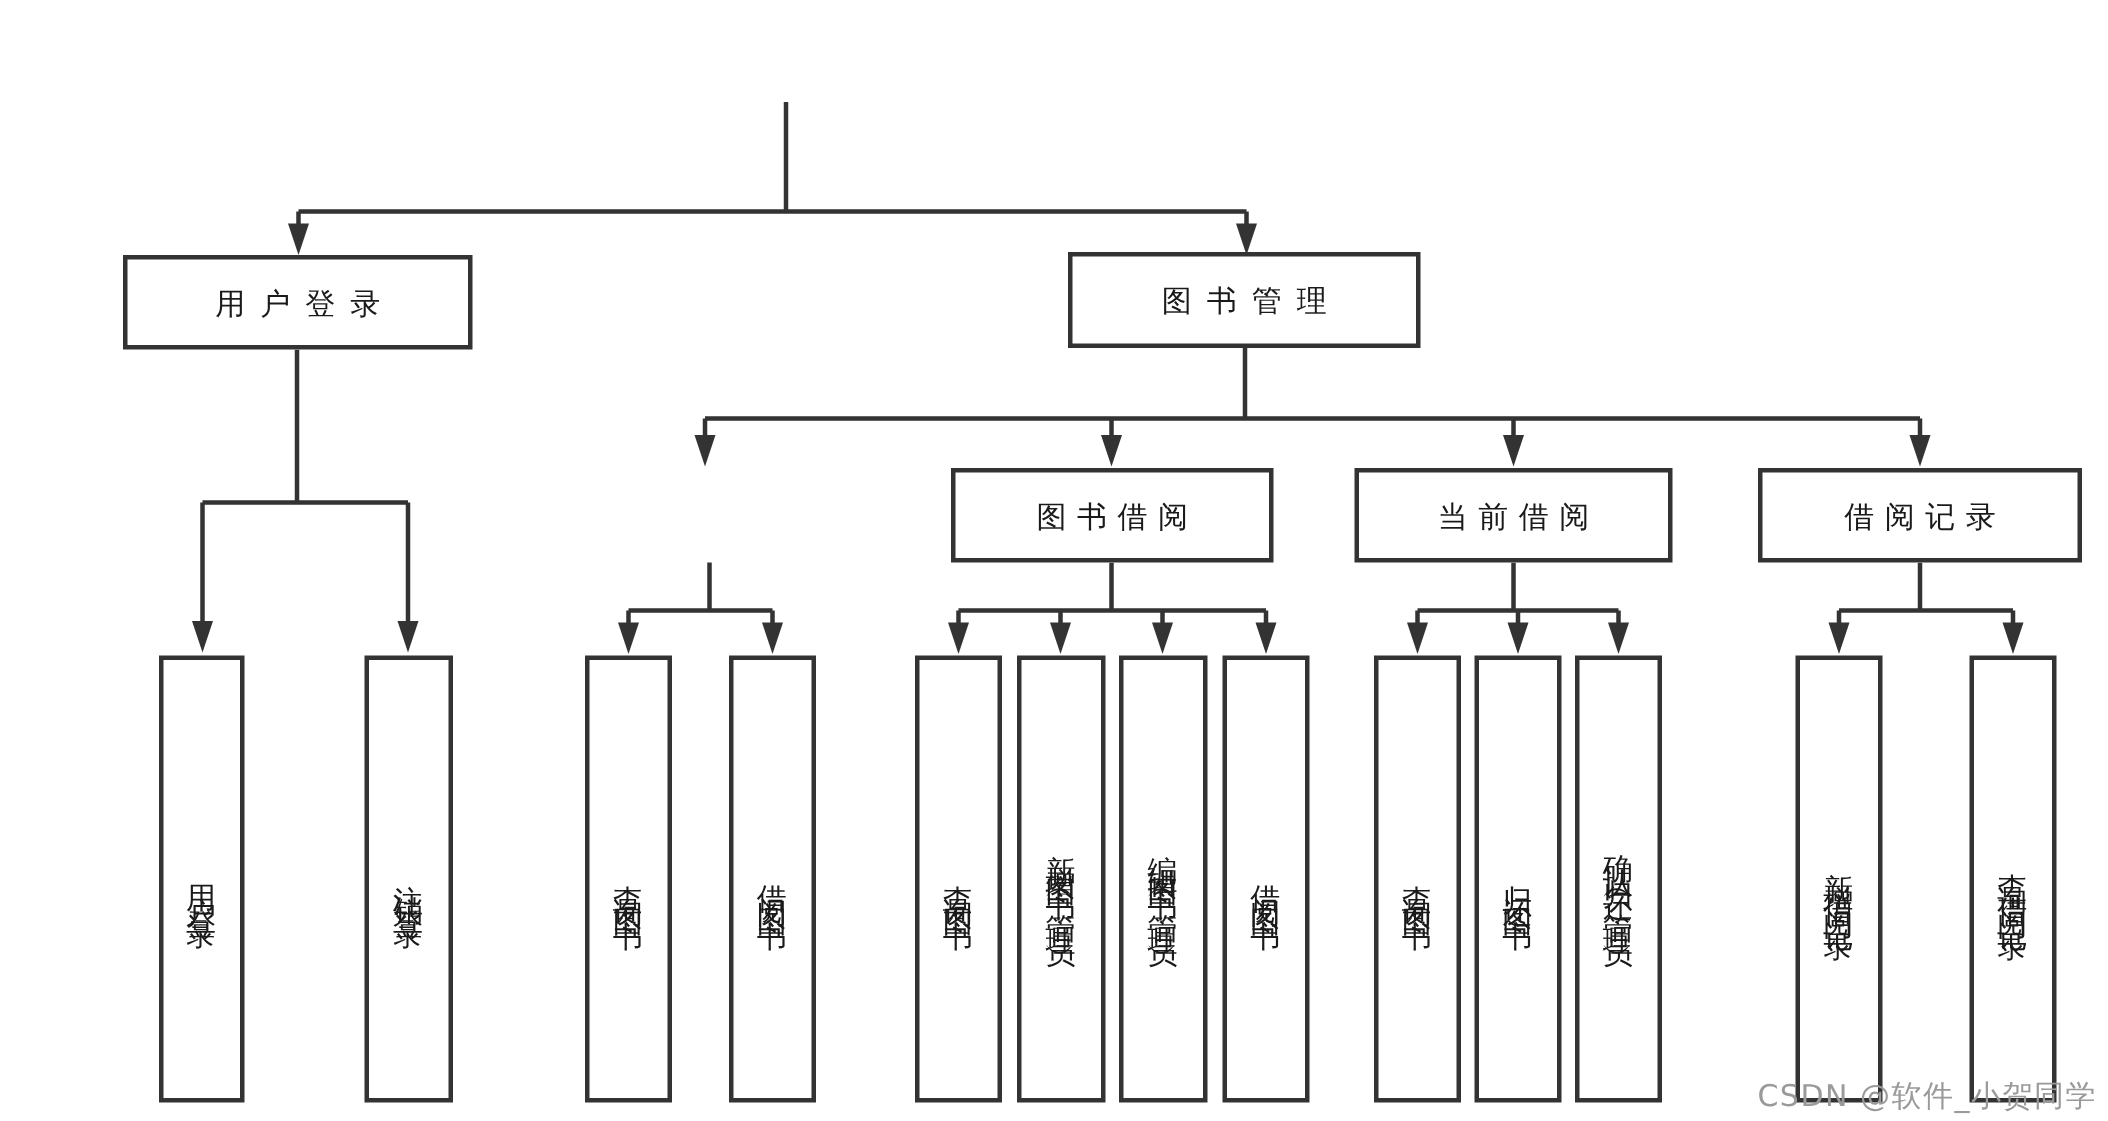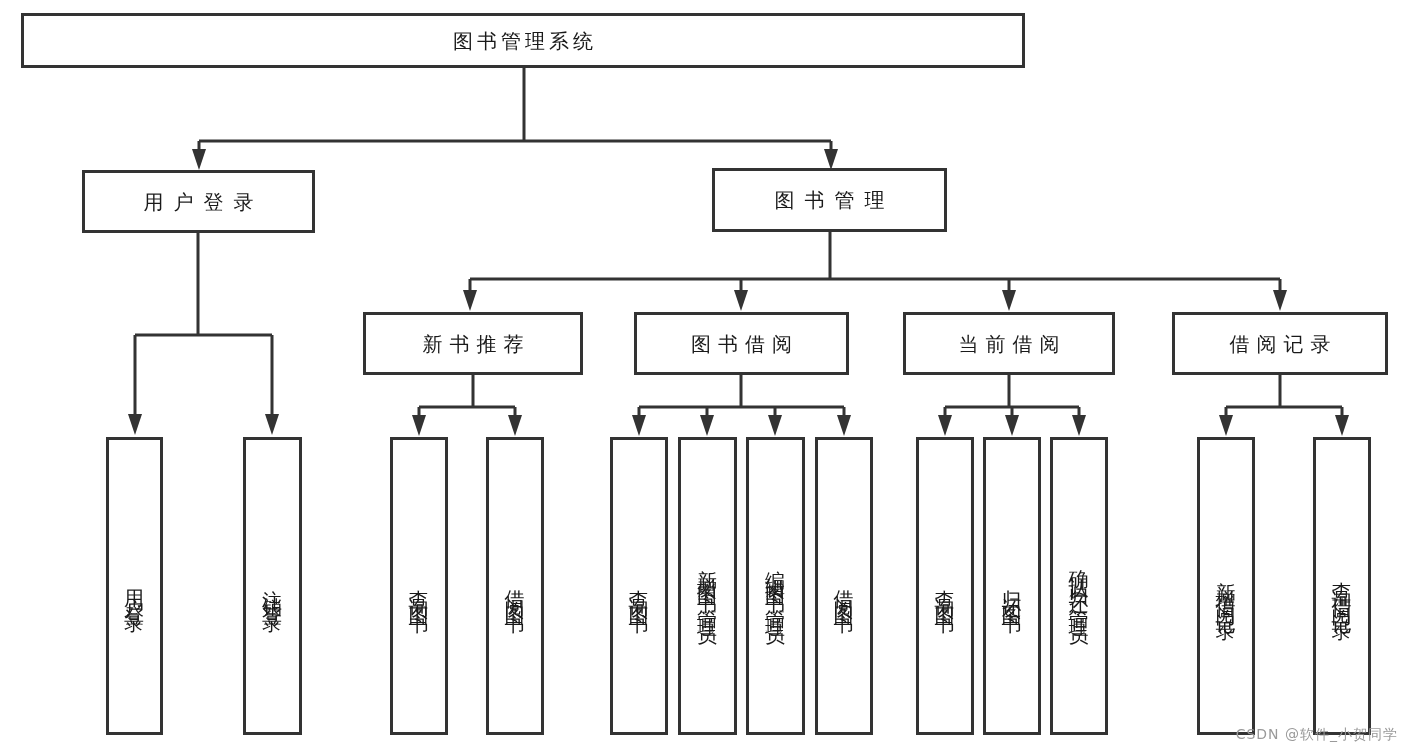--- a/index.html
+++ b/index.html
@@ -39,21 +39,21 @@
     writing-mode: vertical-rl;
     letter-spacing: 8px;
     white-space: normal;
     line-height: 1;
     padding-top: 8px;
   }
   .watermark {
     position: absolute;
     right: 7px;
     bottom: 3px;
-    font-size: 14px;
+    font-size: 20px;
     color: #9a9a9a;
     letter-spacing: 1px;
     z-index: 5;
   }
 </style>
 </head>
 <body>
 
 <div class="stage">
 
@@ -97,34 +97,28 @@
       <polygon points="768,415 782,415 775,436"></polygon>
       <polygon points="837,415 851,415 844,436"></polygon>
       <polygon points="938,415 952,415 945,436"></polygon>
       <polygon points="1005,415 1019,415 1012,436"></polygon>
       <polygon points="1072,415 1086,415 1079,436"></polygon>
       <polygon points="1219,415 1233,415 1226,436"></polygon>
       <polygon points="1335,415 1349,415 1342,436"></polygon>
     </g>
   </svg>
 
-  <div class="node root" style="left:21px; top:13px; width:1004px; height:55px;">
-    <span class="lbl">图书管理系统</span>
-  </div>
 
   <div class="node lvl2" style="left:82px; top:170px; width:233px; height:63px;">
     <span class="lbl">用户登录</span>
   </div>
   <div class="node lvl2" style="left:712px; top:168px; width:235px; height:64px;align-items:center;">
     <span class="lbl">图书管理</span>
   </div>
 
-  <div class="node lvl3" style="left:363px; top:312px; width:220px; height:63px;">
-    <span class="lbl">新书推荐</span>
-  </div>
   <div class="node lvl3" style="left:634px; top:312px; width:215px; height:63px;">
     <span class="lbl">图书借阅</span>
   </div>
   <div class="node lvl3" style="left:903px; top:312px; width:212px; height:63px;">
     <span class="lbl">当前借阅</span>
   </div>
   <div class="node lvl3" style="left:1172px; top:312px; width:216px; height:63px;">
     <span class="lbl">借阅记录</span>
   </div>
 

